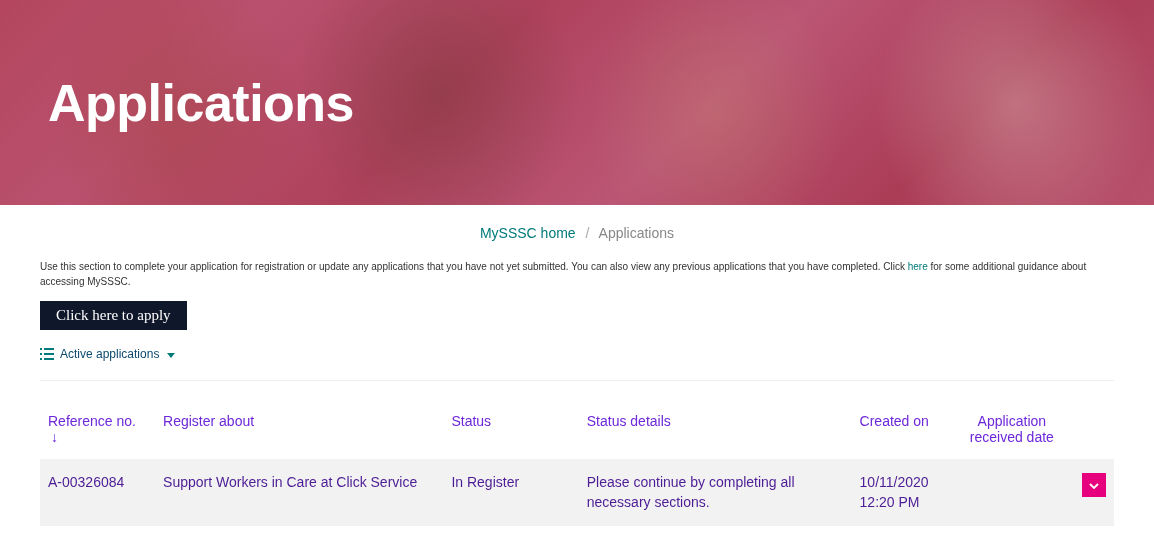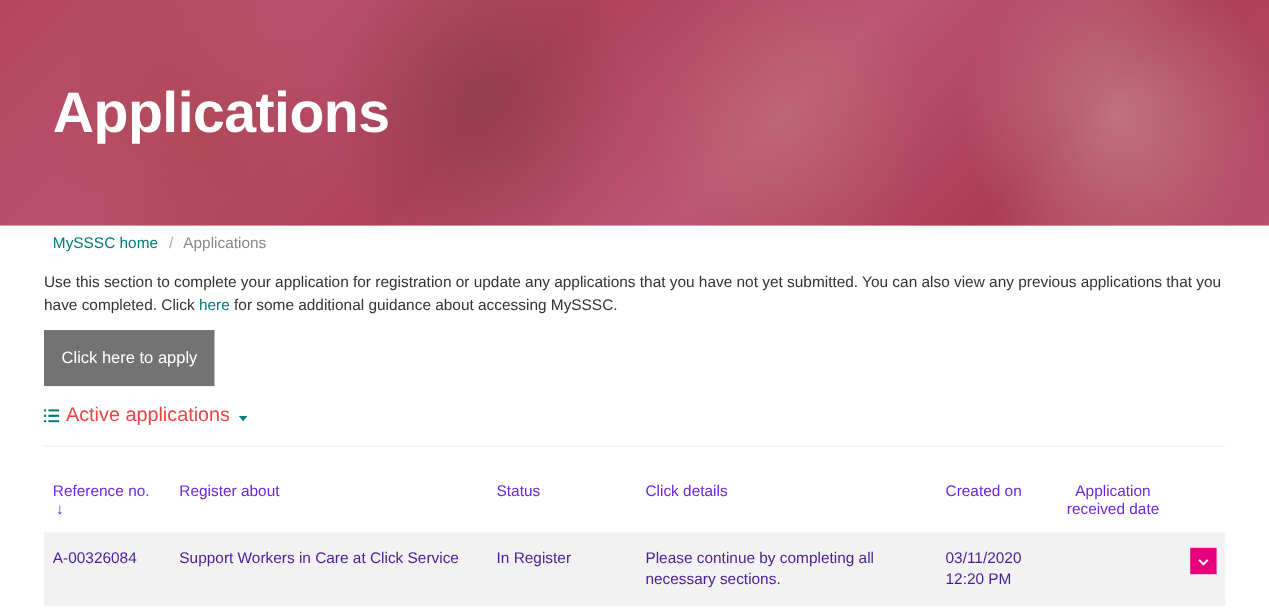--- a/index.html
+++ b/index.html
@@ -33,50 +33,51 @@
       color: #fff;
       font-size: 52px;
       font-weight: 600;
       position: relative;
       letter-spacing: -0.5px;
     }
     .content {
       padding: 0 40px;
     }
     .breadcrumb {
-      padding: 7px 8px 18px;
+      padding: 20px 8px 18px;
       font-size: 14px;
       color: #888;
+      text-align: center;
     }
     .breadcrumb-link { color: #007a7a; text-decoration: none; cursor: pointer; }
     .breadcrumb-sep { margin: 0 6px; color: #aaa; }
     .description {
-      font-size: 14px;
+      font-size: 10px;
       line-height: 1.5;
       color: #333;
       margin-bottom: 12px;
     }
     .inline-link { color: #007a7a; cursor: pointer; text-decoration: none; }
     .apply-button {
-      background: #737373;
+      background: #0f172a;
       color: #fff;
       border: none;
-      padding: 17px 16px;
+      padding: 6px 16px;
       font-size: 15px;
       cursor: pointer;
-      font-family: Liberation Sans, sans-serif;
+      font-family: Liberation Serif, serif;
     }
     .filter-row {
       margin-top: 16px;
       padding-bottom: 16px;
       border-bottom: 1px solid #eee;
     }
     .active-apps-toggle {
-      color: #ef4444;
-      font-size: 18px;
+      color: #0c4a6e;
+      font-size: 12px;
       cursor: pointer;
       display: inline-flex;
       align-items: center;
       gap: 6px;
     }
     .list-icon {
       display: inline-flex;
       align-items: center;
     }
     .list-icon svg { width: 14px; height: 12px; }
@@ -166,33 +167,33 @@
   <div class="table-wrap">
     <table>
       <thead>
         <tr>
           <th class="col-ref">
             <span>Reference no.</span>
             <span class="sort-arrow">↓</span>
           </th>
           <th class="col-reg">Register about</th>
           <th class="col-status">Status</th>
-          <th class="col-details">Click details</th>
+          <th class="col-details">Status details</th>
           <th class="col-created">Created on</th>
           <th class="col-received">Application received date</th>
           <th class="col-action"></th>
         </tr>
       </thead>
       <tbody>
         <tr>
           <td>A-00326084</td>
           <td>Support Workers in Care at Click Service</td>
           <td>In Register</td>
           <td>Please continue by completing all necessary sections.</td>
-          <td>03/11/2020 12:20 PM</td>
+          <td>10/11/2020 12:20 PM</td>
           <td></td>
           <td class="col-action">
             <span class="action-btn">
               <span>
                 <svg viewBox="0 0 10 6">
                     <path d="M1 1 L5 5 L9 1" stroke="#fff" stroke-width="1.8" fill="none"></path>
                   </svg>
               </span>
             </span>
           </td>

